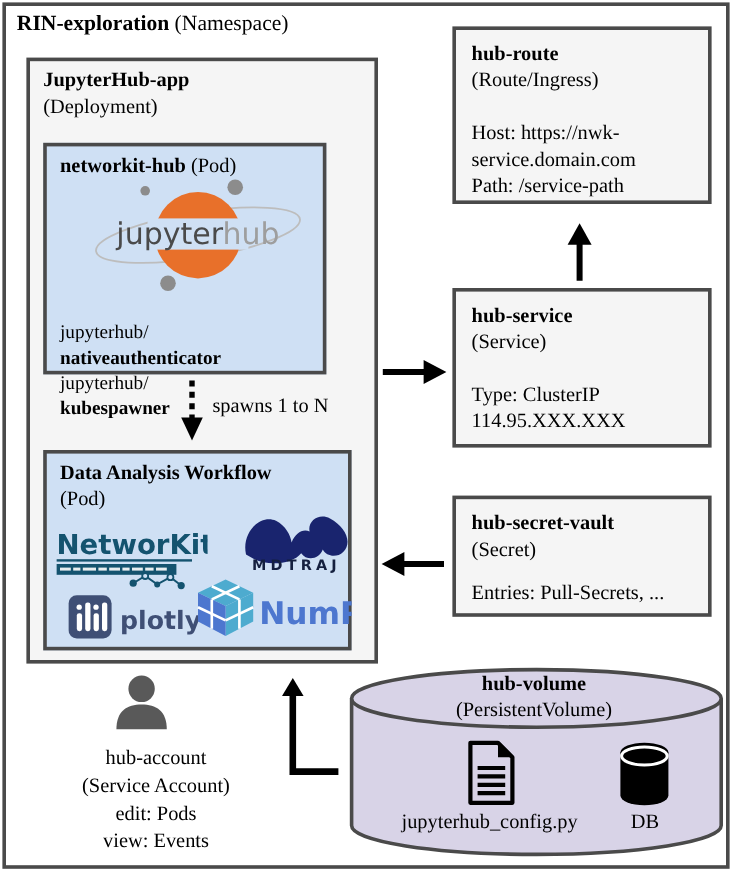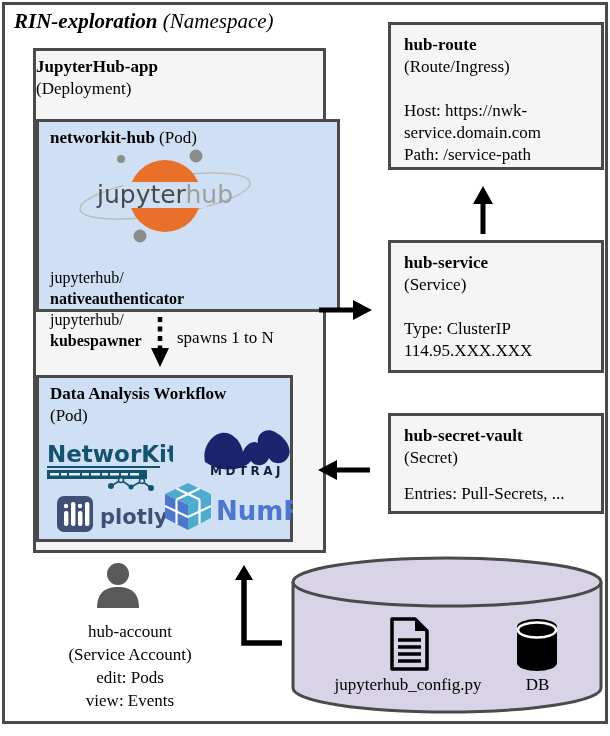--- a/index.html
+++ b/index.html
@@ -1,22 +1,22 @@
 <!DOCTYPE html>
 <html><head>
 <meta charset="utf-8">
 <style>
   html,body{margin:0;padding:0;background:#fff;}
   .canvas{position:relative;width:610px;height:736px;background:#ffffff;
           font-family:"Liberation Serif",serif;color:#000;overflow:hidden;}
   .abs{position:absolute;}
   .namespace-box{left:2px;top:2px;width:606px;height:722px;border:3px solid #4a4a4a;box-sizing:border-box;}
-  .ns-label{left:14px;top:9px;font-size:21px;font-style:italic;}
+  .ns-label{left:14px;top:9px;font-size:18px;}
   .b{font-weight:bold;}
-  .box{background:#f5f5f5;border:3px solid #4a4a4a;box-sizing:border-box;margin-left:11px;}
+  .box{background:#f5f5f5;border:3px solid #4a4a4a;box-sizing:border-box;}
   .podbox{background:#cfe0f4;border:3px solid #4a4a4a;box-sizing:border-box;}
   .deployment-box{left:22px;top:48px;width:293px;height:505px;}
   .rt-box{left:377px;width:216px;padding:9px 13px;font-size:17px;line-height:22px;}
   .route-box{top:22px;height:148px;}
   .service-box{top:240px;height:133px;}
   .secret-box{top:413px;height:101px;}
   .gap{height:22px;}
   .txt17{font-size:17px;line-height:22px;}
   .txt16{font-size:16px;line-height:21px;}
   .center{text-align:center;}
@@ -34,21 +34,21 @@
     <span class="b">RIN-exploration</span>
     <span>(Namespace)</span>
   </div>
 
   <div class="abs box deployment-box"></div>
   <div class="abs txt17" style="left:36px;top:56px;">
     <div class="b">JupyterHub-app</div>
     <div>(Deployment)</div>
   </div>
 
-  <div class="abs podbox" style="left:36px;top:119px;width:304px;height:193px;">
+  <div class="abs podbox" style="left:36px;top:119px;width:236px;height:193px;">
     <div class="abs txt17" style="left:11px;top:5px;">
       <span class="b">networkit-hub</span>
       <span>(Pod)</span>
     </div>
 
     <svg class="abs" style="left:36px;top:26px;" width="180" height="96" viewBox="0 0 180 96">
       <ellipse cx="90" cy="48" rx="86" ry="19" fill="none" stroke="#bdbdbd" stroke-width="1.5" transform="rotate(-9 90 48)"></ellipse>
       <circle cx="90" cy="48" r="36" fill="#E8702A"></circle>
       <rect x="48" y="34" width="84" height="26" fill="#cfe0f4"></rect>
       <text x="90" y="55" text-anchor="middle" font-size="25" class="logo-sans" font-family="DejaVu Sans, sans-serif"><tspan fill="#4a4a4a">jupyter</tspan><tspan fill="#9e9e9e">hub</tspan></text>
@@ -178,20 +178,24 @@
   </svg>
   <svg class="abs" style="left:230px;top:564px;" width="60" height="86" viewBox="0 0 60 86">
     <polyline points="52,79 14,79 14,14" fill="none" stroke="#000" stroke-width="5.5"></polyline>
     <polygon points="5,16 14,1 23,16" fill="#000"></polygon>
   </svg>
 
   <svg class="abs" style="left:290px;top:554px;" width="314" height="162" viewBox="0 0 314 162">
     <path d="M3,28 L3,134 A154,24 0 0 0 311,134 L311,28" fill="#d8d3e7" stroke="#4a4a4a" stroke-width="3"></path>
     <ellipse cx="157" cy="28" rx="154" ry="24" fill="#d8d3e7" stroke="#4a4a4a" stroke-width="3"></ellipse>
   </svg>
+  <div class="abs vol-label" style="left:292px;top:559px;width:306px;">
+    <div class="b">hub-volume</div>
+    <div>(PersistentVolume)</div>
+  </div>
 
   <svg class="abs" style="left:386px;top:616px;" width="46" height="56" viewBox="0 0 46 56">
     <path d="M6,3 L29,3 L41,15 L41,53 L6,53 Z" fill="#d8d3e7" stroke="#000" stroke-width="3.5" stroke-linejoin="round"></path>
     <path d="M29,3 L29,15 L41,15 Z" fill="#000"></path>
     <g stroke="#000" stroke-width="3.5">
       <line x1="12" y1="24" x2="35" y2="24"></line>
       <line x1="12" y1="31" x2="35" y2="31"></line>
       <line x1="12" y1="38" x2="35" y2="38"></line>
       <line x1="12" y1="45" x2="35" y2="45"></line>
     </g>

